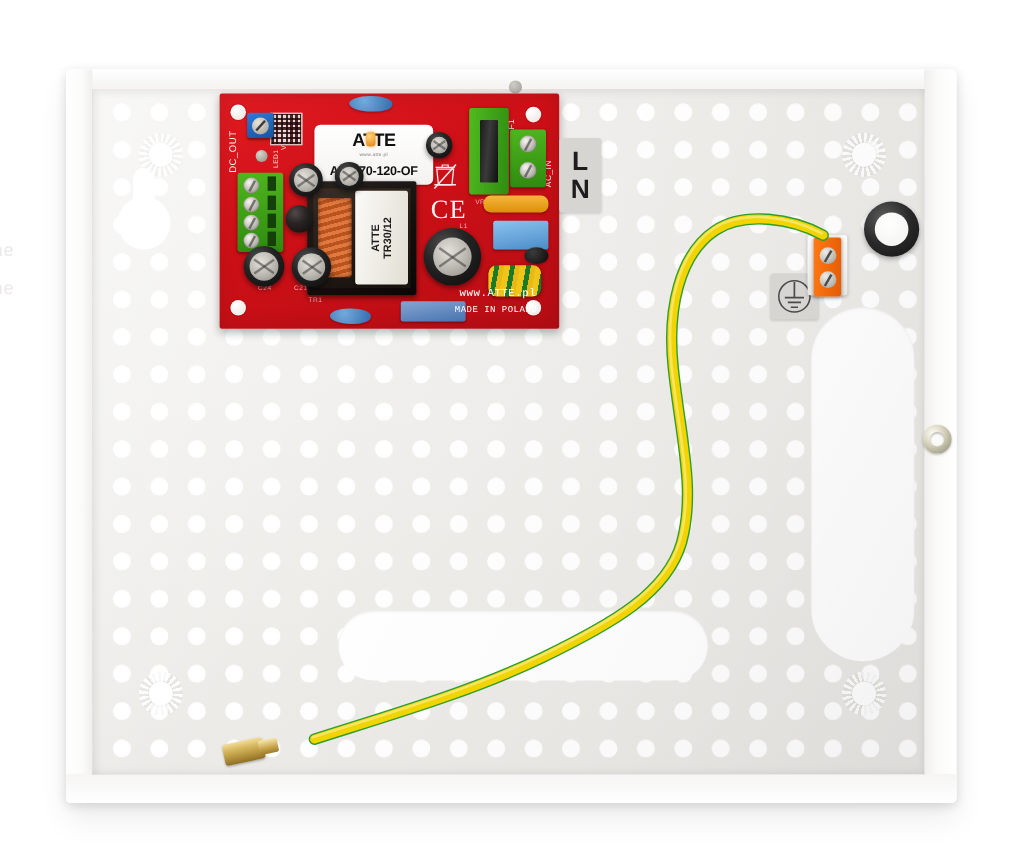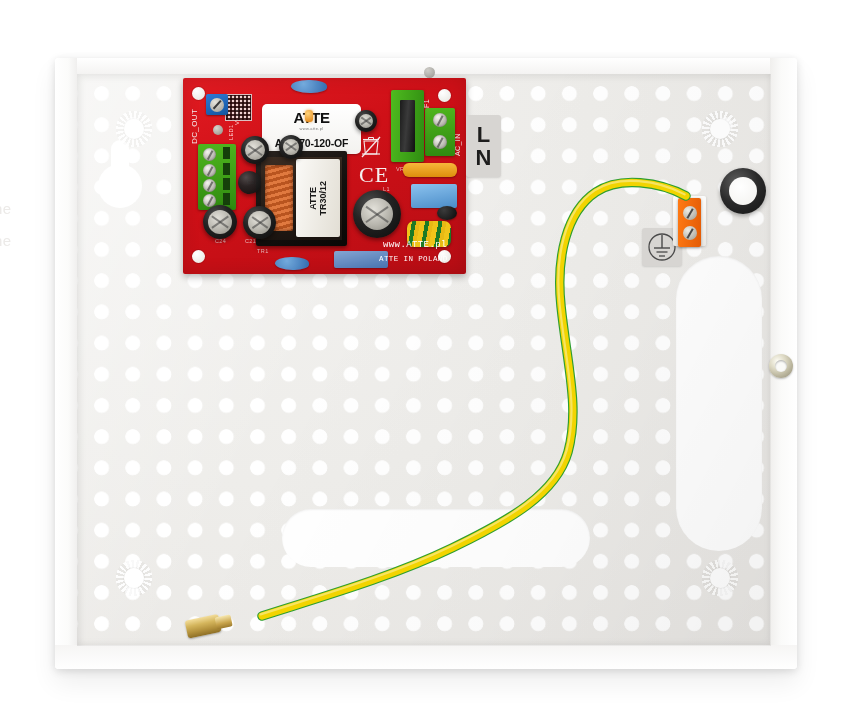--- a/index.html
+++ b/index.html
@@ -425,21 +425,21 @@
     <div class="cap" style="left:172px;top:32px;width:22px;height:22px;"></div>
     <div class="cap-top" style="left:176px;top:36px;width:14px;height:14px;"></div>
 
     <div class="comp comp-orange" style="left:220px;top:85px;width:54px;height:14px;"></div>
     <div class="comp comp-blue-ic" style="left:228px;top:106px;width:46px;height:24px;"></div>
     <div class="comp comp-black-oval" style="left:254px;top:128px;width:20px;height:14px;border-radius:50%;"></div>
     <div class="inductor" style="left:224px;top:143px;"></div>
     <div class="comp comp-blue" style="left:151px;top:173px;width:54px;height:17px;opacity:.9;"></div>
 
     <div style="position:absolute;left:200px;top:162px;font-size:9px;color:#fff;letter-spacing:.4px;font-family:'Liberation Mono',monospace;">www.ATTE.pl</div>
-    <div style="position:absolute;left:196px;top:177px;font-size:7.5px;color:#fff;letter-spacing:.4px;font-family:'Liberation Mono',monospace;">ATTE IN POLAND</div>
+    <div style="position:absolute;left:196px;top:177px;font-size:7.5px;color:#fff;letter-spacing:.4px;font-family:'Liberation Mono',monospace;">MADE IN POLAND</div>
   </div>
 
   <div class="sticker sticker-ln">
     <span>L</span>
     <span>N</span>
   </div>
 
   <div class="sticker sticker-earth">
     <svg viewBox="0 0 40 38" width="40" height="38">
       <circle cx="20" cy="19" r="13" fill="none" stroke="#4a4a4a" stroke-width="1.3"></circle>

